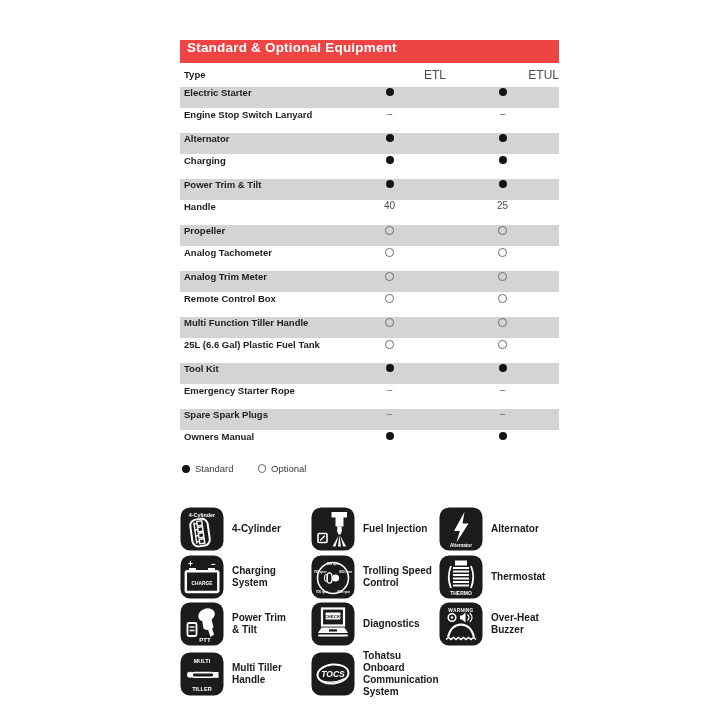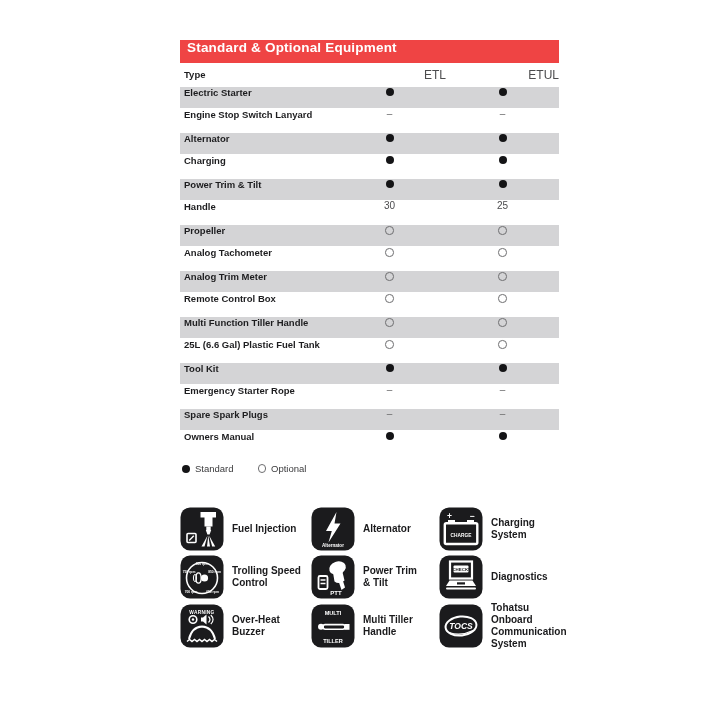--- a/index.html
+++ b/index.html
@@ -62,21 +62,21 @@
         <span class="t-cell"><span class="dot filled"></span></span>
         <span class="t-cell"><span class="dot filled"></span></span>
       </div>
       <div class="t-row alt">
         <span class="t-label">Power Trim &amp; Tilt</span>
         <span class="t-cell"><span class="dot filled"></span></span>
         <span class="t-cell"><span class="dot filled"></span></span>
       </div>
       <div class="t-row">
         <span class="t-label">Handle</span>
-        <span class="t-cell">30</span>
+        <span class="t-cell">40</span>
         <span class="t-cell">25</span>
       </div>
       <div class="t-row alt">
         <span class="t-label">Propeller</span>
         <span class="t-cell"><span class="dot open"></span></span>
         <span class="t-cell"><span class="dot open"></span></span>
       </div>
       <div class="t-row">
         <span class="t-label">Analog Tachometer</span>
         <span class="t-cell"><span class="dot open"></span></span>
@@ -132,20 +132,39 @@
       <span class="dot open"></span>
       <span>Optional</span>
     </span>
   </div>
 </div>
 
 <div class="features">
     <div class="feat">
       <svg width="44" height="44" viewBox="0 0 44 44">
     <rect x="0.5" y="0.5" width="43" height="43" rx="9.5" fill="#1b1b1d"></rect>
+    <text x="22" y="9.5" font-size="5.4" font-weight="bold" fill="#fff" text-anchor="middle">4-Cylinder</text>
+    <g transform="rotate(-8 21 27)">
+      <rect x="11.5" y="12" width="17.5" height="27" rx="6" fill="none" stroke="#fff" stroke-width="2"></rect>
+      <line x1="15.5" y1="14.5" x2="15.5" y2="36" stroke="#fff" stroke-width="1.4"></line>
+      <rect x="18.5" y="14" width="5" height="4.5" fill="none" stroke="#fff" stroke-width="1.4"></rect>
+      <rect x="18.5" y="20" width="5" height="4.5" fill="none" stroke="#fff" stroke-width="1.4"></rect>
+      <rect x="18.5" y="26" width="5" height="4.5" fill="none" stroke="#fff" stroke-width="1.4"></rect>
+      <rect x="18.5" y="32" width="5" height="4.5" fill="none" stroke="#fff" stroke-width="1.4"></rect>
+      <line x1="15.5" y1="16.2" x2="18.5" y2="16.2" stroke="#fff" stroke-width="1.4"></line>
+      <line x1="15.5" y1="22.2" x2="18.5" y2="22.2" stroke="#fff" stroke-width="1.4"></line>
+      <line x1="15.5" y1="28.2" x2="18.5" y2="28.2" stroke="#fff" stroke-width="1.4"></line>
+      <line x1="15.5" y1="34.2" x2="18.5" y2="34.2" stroke="#fff" stroke-width="1.4"></line>
+    </g>
+  </svg>
+      <div class="feat-label">4-Cylinder</div>
+    </div>
+    <div class="feat">
+      <svg width="44" height="44" viewBox="0 0 44 44">
+    <rect x="0.5" y="0.5" width="43" height="43" rx="9.5" fill="#1b1b1d"></rect>
     <rect x="20.5" y="5" width="15.5" height="5.5" fill="#fff"></rect>
     <rect x="24.5" y="5" width="8" height="14.5" fill="#fff"></rect>
     <rect x="26.3" y="19.5" width="4.4" height="3.5" fill="#fff"></rect>
     <polygon points="25.8,23 31.2,23 29.6,27.5 27.4,27.5" fill="#fff"></polygon>
     <polygon points="27.6,28.5 21.5,39.5 24.5,39.5" fill="#fff"></polygon>
     <polygon points="28.3,28.5 27,39.5 30,39.5" fill="#fff"></polygon>
     <polygon points="29.1,28.5 35.2,39.5 32.2,39.5" fill="#fff"></polygon>
     <rect x="7" y="26.5" width="9" height="9" rx="1" fill="none" stroke="#fff" stroke-width="1.6"></rect>
     <path d="M9.2,33.4 l4.6,-4.6" stroke="#fff" stroke-width="1.4"></path>
   </svg>
@@ -184,20 +203,31 @@
     <text x="32.5" y="37.5" font-size="3.3" font-weight="bold" fill="#fff" text-anchor="middle">650 rpm</text>
     <text x="11" y="37.5" font-size="3.3" font-weight="bold" fill="#fff" text-anchor="middle">700 rpm</text>
     <text x="9" y="17.5" font-size="3.3" font-weight="bold" fill="#fff" text-anchor="middle">750 rpm</text>
   </svg>
       <div class="feat-label">Trolling Speed
 Control</div>
     </div>
     <div class="feat">
       <svg width="44" height="44" viewBox="0 0 44 44">
     <rect x="0.5" y="0.5" width="43" height="43" rx="9.5" fill="#1b1b1d"></rect>
+    <rect x="16" y="5.5" width="12" height="5" fill="#fff"></rect>
+    <path d="M14 13h16M14 16.5h16M14 20h16M14 23.5h16M14 27h16M14 30.5h16" stroke="#fff" stroke-width="1.8"></path>
+    <path d="M12,11 Q7.5,22 12,33" stroke="#fff" stroke-width="1.8" fill="none"></path>
+    <path d="M32,11 Q36.5,22 32,33" stroke="#fff" stroke-width="1.8" fill="none"></path>
+    <text x="22" y="39.5" font-size="5" font-weight="bold" fill="#fff" text-anchor="middle">THERMO</text>
+  </svg>
+      <div class="feat-label">Thermostat</div>
+    </div>
+    <div class="feat">
+      <svg width="44" height="44" viewBox="0 0 44 44">
+    <rect x="0.5" y="0.5" width="43" height="43" rx="9.5" fill="#1b1b1d"></rect>
     <ellipse cx="26.5" cy="13" rx="8.5" ry="6.5" transform="rotate(-20 26.5 13)" fill="#fff"></ellipse>
     <path d="M22,17.5 L31,15 L33.5,25.5 Q28,30 23.5,26.5 Z" fill="#fff"></path>
     <path d="M27.5,26 l3,9 l3.5,-2.5 l-2.5,-8 Z" fill="#fff"></path>
     <rect x="7.5" y="21" width="9" height="13" rx="1.5" fill="none" stroke="#fff" stroke-width="1.8"></rect>
     <path d="M9.5,25 h5 M9.5,28.5 h5" stroke="#fff" stroke-width="1.3"></path>
     <text x="25" y="40" font-size="6" font-weight="bold" fill="#fff" text-anchor="middle">PTT</text>
   </svg>
       <div class="feat-label">Power Trim
 &amp; Tilt</div>
     </div>

